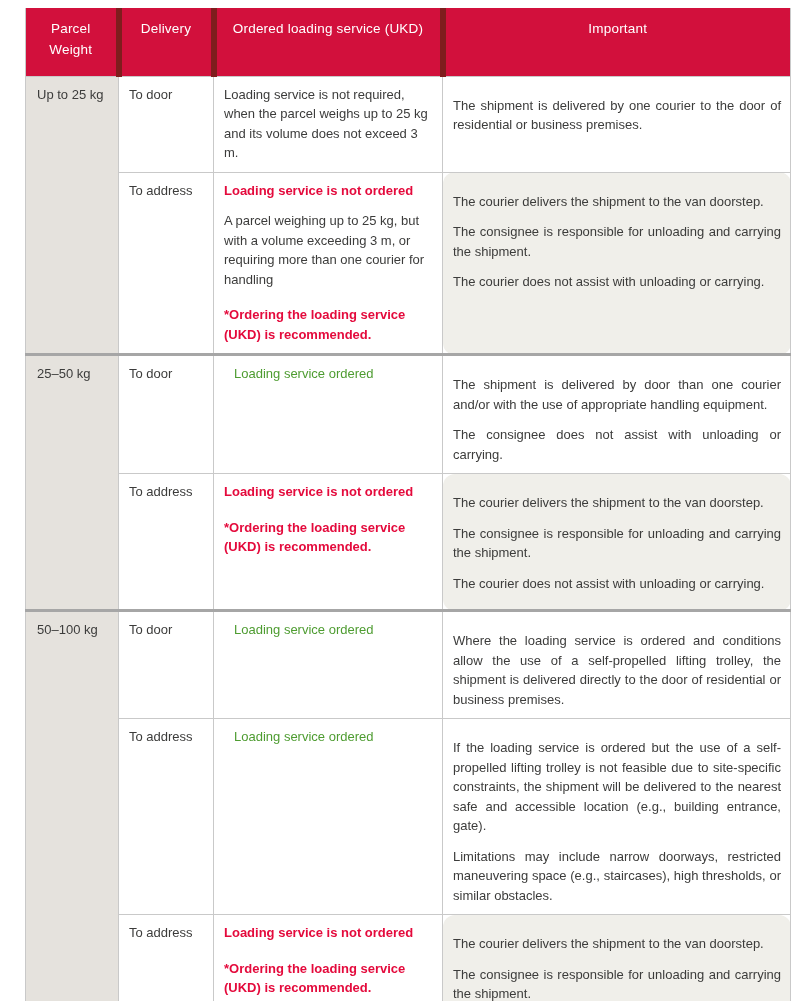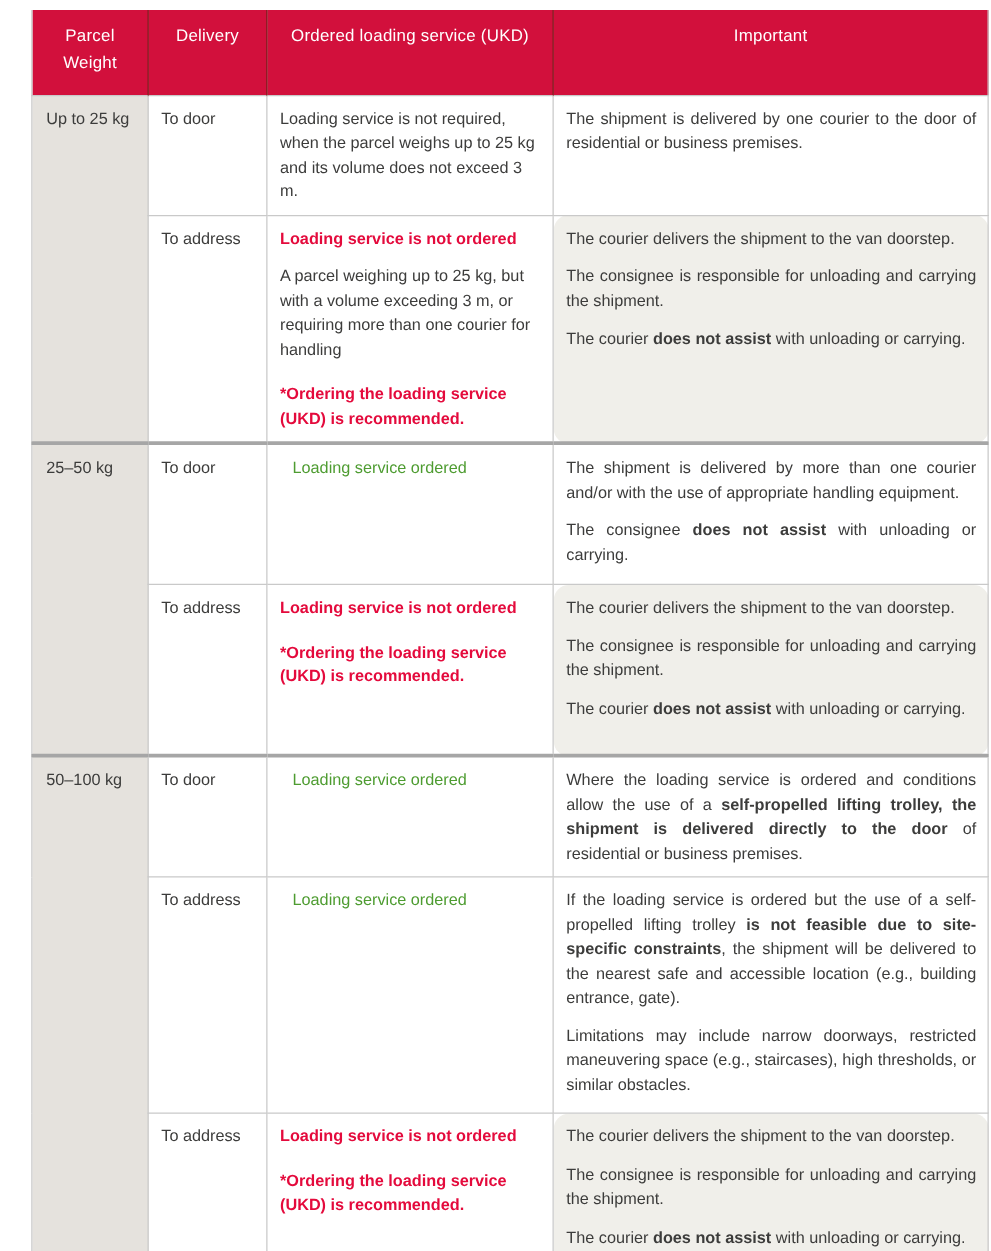--- a/index.html
+++ b/index.html
@@ -35,36 +35,36 @@
     background:var(--header-bg);
     color:#ffffff;
     font-weight:400;
     font-size:13.5px;
     letter-spacing:.2px;
     vertical-align:top;
     text-align:center;
     padding:11px 4px 15px;
     line-height:1.55;
   }
-  th + th{border-left:1px solid #7f1d1d;}
+  th + th{border-left:6px solid #7f1d1d;}
   td{
     border:1px solid var(--grid);
     vertical-align:top;
     font-size:13px;
     line-height:1.5;
     padding:8px 10px 9px;
     background:#ffffff;
   }
   td.weight-cell{
     background:var(--weight-bg);
     padding-left:11px;
   }
   td.important-cell{
     text-align:justify;
-    padding:8px 9px 9px 10px;
+    padding:19px 9px 9px 10px;
   }
   tr.shaded td.important-cell{background:var(--shaded-bg);border-radius:12px;}
   tr.group-start td{border-top:3px solid var(--group-sep);}
   tbody tr:last-child td{border-bottom:4px solid var(--group-sep);}
   
   tbody tr:nth-child(1){height:82px;}
   tbody tr:nth-child(2){height:156px;}
   tbody tr:nth-child(3){height:113px;}
   tbody tr:nth-child(4){height:137px;}
   tbody tr:nth-child(5){height:83px;}
@@ -78,21 +78,21 @@
   }
   .svc-red-note{
     color:var(--red-text);
     font-weight:700;
     margin-top:16px;
   }
   .svc-green-link{
     color:var(--green-text);
     margin-left:10px;
   }
-  b{font-weight:700;}
+  b{font-weight:400;}
 </style>
 </head>
 <body>
 
 <div class="wrap">
   <table>
     <colgroup>
       <col class="c-weight">
         <col class="c-delivery">
         <col class="c-service">
@@ -130,21 +130,21 @@
             <p>The courier <b>does not assist</b> with unloading or carrying.</p>
           </td>
         </tr>
         <tr class="group-start">
           <td class="weight-cell" rowspan="2">25–50 kg</td>
           <td class="delivery-cell">To door</td>
           <td class="service-cell">
             <p class="svc-green-link">Loading service ordered</p>
           </td>
           <td class="important-cell">
-            <p>The shipment is delivered by more than one courier and/or with the use of appropriate handling equipment.</p>
+            <p>The shipment is delivered by door than one courier and/or with the use of appropriate handling equipment.</p>
             <p>The consignee <b>does not assist</b> with unloading or carrying.</p>
           </td>
         </tr>
         <tr class="shaded">
           <td class="delivery-cell">To address</td>
           <td class="service-cell">
             <p class="svc-red-link">Loading service is not ordered</p>
             <p class="svc-red-note">*Ordering the loading service (UKD) is recommended.</p>
           </td>
           <td class="important-cell">

